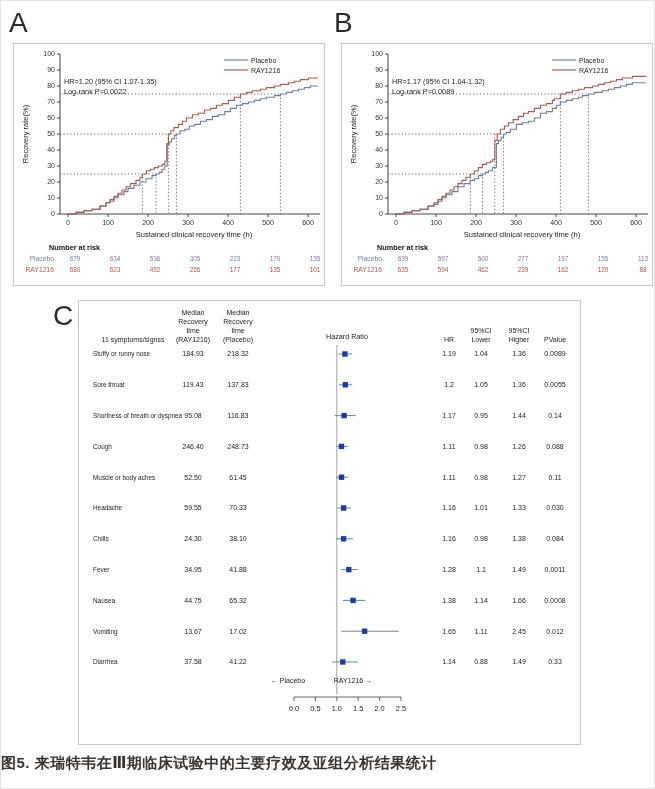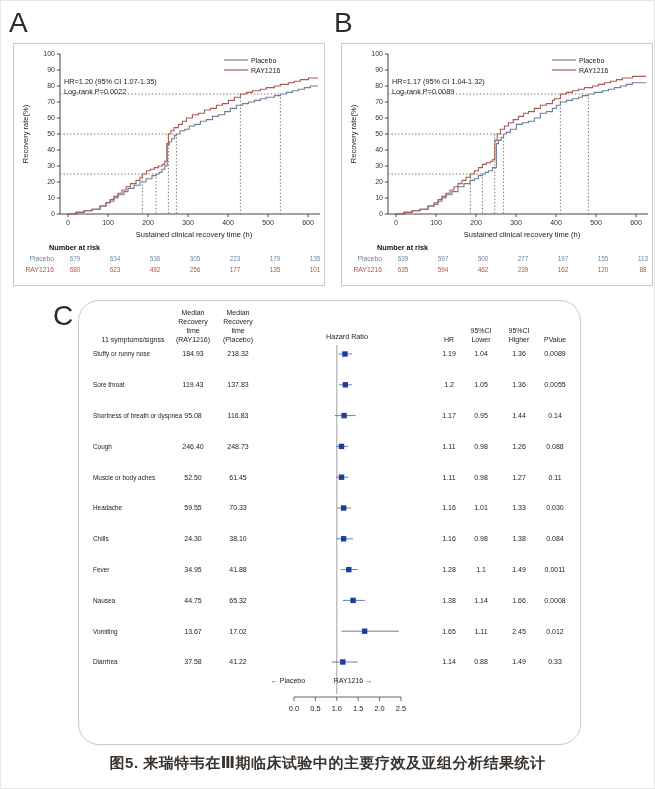--- a/index.html
+++ b/index.html
@@ -6,22 +6,22 @@
   .page{position:relative;width:655px;height:789px;background:#fff;border:1px solid #e6e6e6;
         box-sizing:border-box;font-family:"Liberation Sans","DejaVu Sans",sans-serif;overflow:hidden;}
   .panel-letter{position:absolute;font-size:28px;color:#2b2b2b;line-height:1;}
   .chart-box{position:absolute;border:1px solid #c9c9c9;background:#fff;}
   .chart-box svg{display:block;width:100%;height:100%;}
   #labelA{left:8px;top:8px;}
   #boxA{left:12px;top:42px;width:310px;height:241px;}
   #labelB{left:333px;top:8px;}
   #boxB{left:340px;top:42px;width:310px;height:241px;}
   #labelC{left:52px;top:301px;}
-  #boxC{left:77px;top:299px;width:501px;height:443px;border-radius:21px;}
-  .caption{position:absolute;top:753px;left:0;width:100%;text-align:center;
+  #boxC{left:77px;top:299px;width:501px;height:443px;}
+  .caption{position:absolute;top:753px;left:0;width:100%;
            font-weight:bold;font-size:15px;color:#3a332e;letter-spacing:0.5px;}
 </style>
 </head>
 <body>
 
 <div class="page">
 
   <div class="panel-letter" id="labelA">A</div>
   <div class="chart-box" id="boxA">
     <svg id="svgA" viewBox="0 0 310 241">

